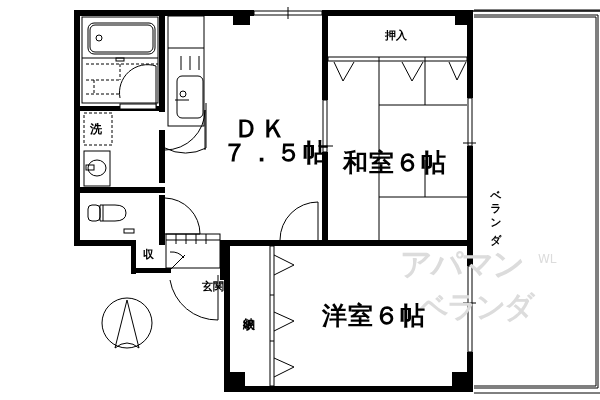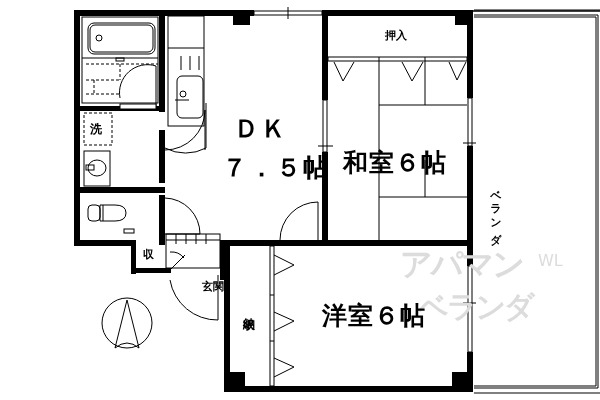--- a/index.html
+++ b/index.html
@@ -166,24 +166,24 @@
 
   <g fill="none" stroke="#000" stroke-width="1">
     <circle cx="127" cy="323" r="25"></circle>
     <path d="M115,348 L127,300 L139,348"></path>
     <path d="M115,348 Q127,338 139,348"></path>
   </g>
 </svg>
 
 <div class="wm" style="left:400px;top:248px;font-size:32px;letter-spacing:-2px;">アパマン</div>
 <div class="wm" style="left:418px;top:292px;font-size:30px;letter-spacing:-2px;">ベランダ</div>
-<div class="wm" style="left:538px;top:253px;font-size:16px;font-weight:normal;">WL</div>
+<div class="wm" style="left:538px;top:253px;font-size:12px;font-weight:normal;">WL</div>
 
 <div class="lbl big" style="left:234px;top:116px;">ＤＫ</div>
-<div class="lbl big" style="left:222px;top:155px;">７．５帖</div>
+<div class="lbl big" style="left:222px;top:140px;">７．５帖</div>
 <div class="lbl big" style="left:343px;top:150px;letter-spacing:1px;">和室６帖</div>
 <div class="lbl big" style="left:322px;top:303px;letter-spacing:1px;">洋室６帖</div>
 <div class="lbl small" style="left:385px;top:30px;">押入</div>
 <div class="lbl small" style="left:90px;top:123px;font-size:12px;">洗</div>
 <div class="lbl small" style="left:143px;top:249px;">収</div>
 <div class="lbl small" style="left:202px;top:249px;margin-top:32px;">玄関</div>
 <div class="lbl vert" style="left:243px;top:308px;font-size:12px;letter-spacing:0;">収納</div>
 <div class="lbl vert" style="left:490px;top:182px;font-size:11px;">ベランダ</div>
 
 </body></html>

